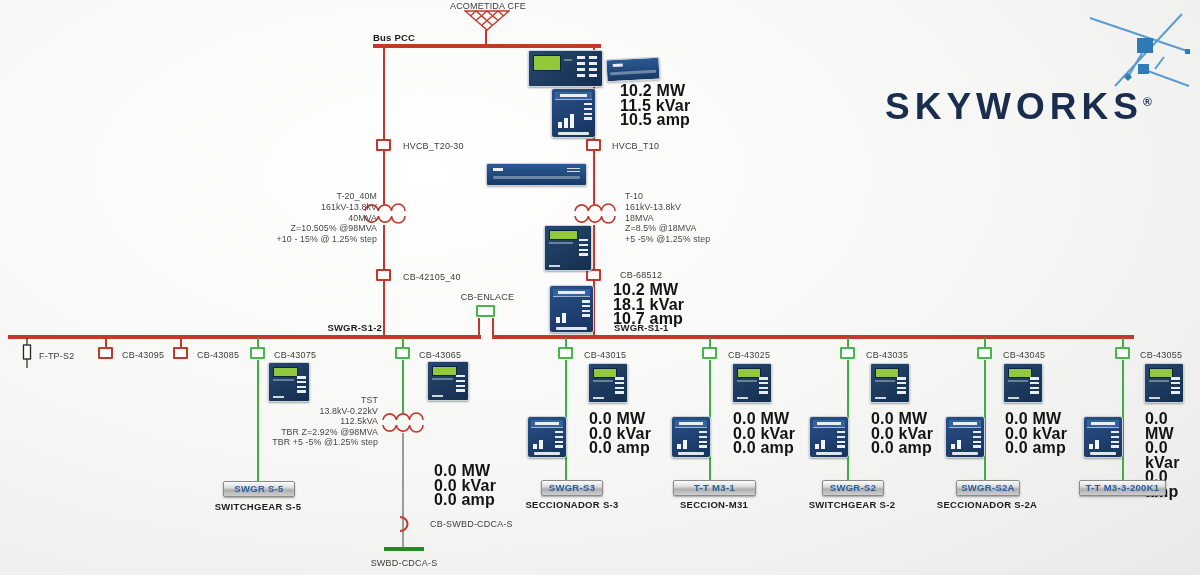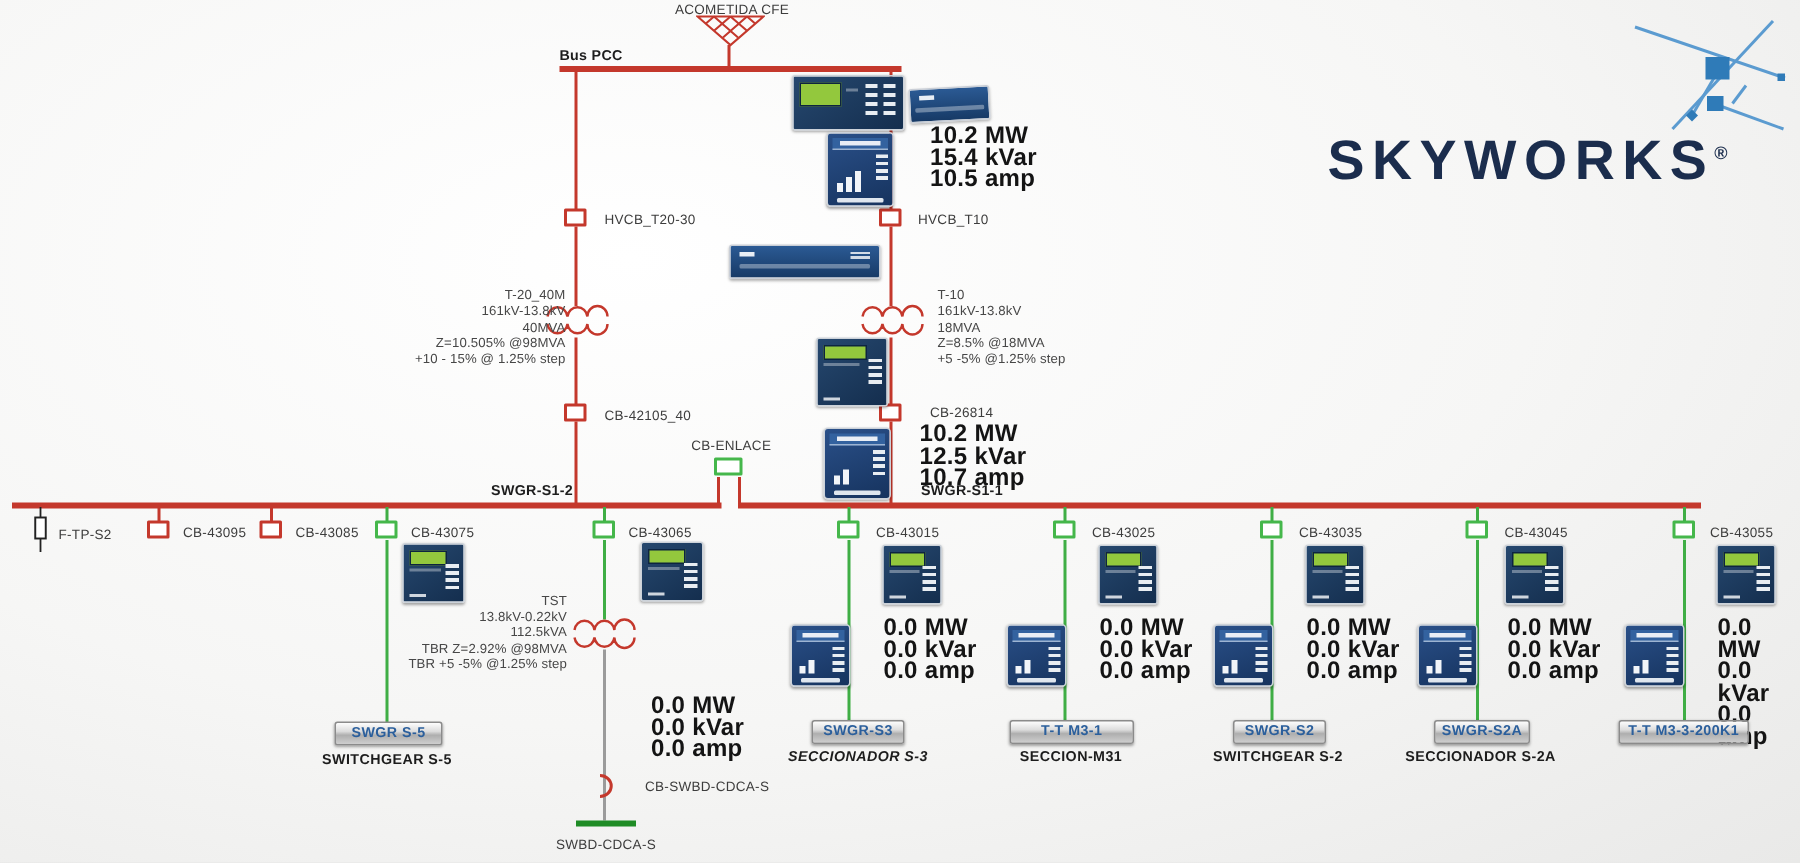--- a/index.html
+++ b/index.html
@@ -98,21 +98,21 @@
   </svg>
   <div class="spec" style="left:625px;top:191px;width:160px;">
     <div>T-10</div>
     <div>161kV-13.8kV</div>
     <div>18MVA</div>
     <div>Z=8.5% @18MVA</div>
     <div>+5 -5% @1.25% step</div>
   </div>
   <div class="vl" style="left:593px;top:225px;height:45px;"></div>
   <div class="bk" style="left:586px;top:269px;"></div>
-  <div class="lbl" style="left:620px;top:270px;">CB-26814</div>
+  <div class="lbl" style="left:620px;top:270px;">CB-68512</div>
   <div class="vl" style="left:593px;top:281px;height:56px;"></div>
 
   <div class="relay" style="left:528px;top:50px;width:73px;height:35px;">
     <span class="lcd" style="width:26px;height:14px;"></span>
     <span class="row" style="left:35px;top:8px;width:8px;"></span>
     <span class="kcol" style="right:17px;"></span>
     <span class="kcol" style="right:5px;"></span>
   </div>
   <div class="rack" style="left:606px;top:58px;width:52px;height:21px;transform:rotate(-3deg);">
     <span class="strip"></span>
@@ -123,21 +123,21 @@
         <i></i>
       </span>
     <span class="bar" style="left:6px;bottom:9px;width:4px;height:6px;"></span>
     <span class="bar" style="left:12px;bottom:9px;width:4px;height:10px;"></span>
     <span class="bar" style="left:18px;bottom:9px;width:4px;height:14px;"></span>
     <span class="keys"></span>
     <span class="foot"></span>
   </div>
   <div class="read" style="left:620px;top:84px;">
     <div>10.2 MW</div>
-    <div>15.4 kVar</div>
+    <div>11.5 kVar</div>
     <div>10.5 amp</div>
   </div>
   <div class="rack" style="left:486px;top:163px;width:99px;height:21px;">
     <span class="strip"></span>
     <span class="dot"></span>
     <span class="rtx"></span>
   </div>
   <div class="relay" style="left:544px;top:225px;width:46px;height:44px;">
     <span class="lcd"></span>
     <span class="row"></span>
@@ -148,21 +148,21 @@
     <span class="hdr">
         <i></i>
       </span>
     <span class="bar" style="left:6px;bottom:9px;width:4px;height:6px;"></span>
     <span class="bar" style="left:12px;bottom:9px;width:4px;height:10px;"></span>
     <span class="keys"></span>
     <span class="foot"></span>
   </div>
   <div class="read" style="left:613px;top:283px;">
     <div>10.2 MW</div>
-    <div>12.5 kVar</div>
+    <div>18.1 kVar</div>
     <div>10.7 amp</div>
   </div>
 
   <div class="lbl" style="left:440px;top:292px;width:95px;text-align:center;">CB-ENLACE</div>
   <div class="bk g" style="left:476px;top:305px;width:15px;"></div>
   <div class="vl" style="left:478px;top:318px;height:20px;"></div>
   <div class="vl" style="left:492px;top:318px;height:20px;"></div>
   <div class="blbl" style="left:290px;top:322px;width:92px;text-align:right;">SWGR-S1-2</div>
   <div class="blbl" style="left:614px;top:322px;">SWGR-S1-1</div>
   <div class="hl" style="left:8px;top:335px;width:473px;"></div>
@@ -249,21 +249,21 @@
   <div class="meter" style="left:527px;top:416px;width:38px;height:40px;">
     <span class="hdr">
         <i></i>
       </span>
     <span class="bar" style="left:5px;bottom:8px;width:4px;height:5px;"></span>
     <span class="bar" style="left:11px;bottom:8px;width:4px;height:9px;"></span>
     <span class="keys"></span>
     <span class="foot"></span>
   </div>
   <div class="btn" style="left:541px;top:480px;width:60px;">SWGR-S3</div>
-  <div class="nm" style="left:508px;top:499px;width:128px;font-style:italic;">SECCIONADOR S-3</div>
+  <div class="nm" style="left:508px;top:499px;width:128px;">SECCIONADOR S-3</div>
 
   <div class="vl g" style="left:709px;top:338px;height:10px;"></div>
   <div class="bk g" style="left:702px;top:347px;"></div>
   <div class="lbl" style="left:728px;top:350px;">CB-43025</div>
   <div class="vl g" style="left:709px;top:360px;height:120px;"></div>
   <div class="relay" style="left:732px;top:363px;width:38px;height:38px;">
     <span class="lcd"></span>
     <span class="row"></span>
     <span class="keys"></span>
     <span class="tag"></span>

